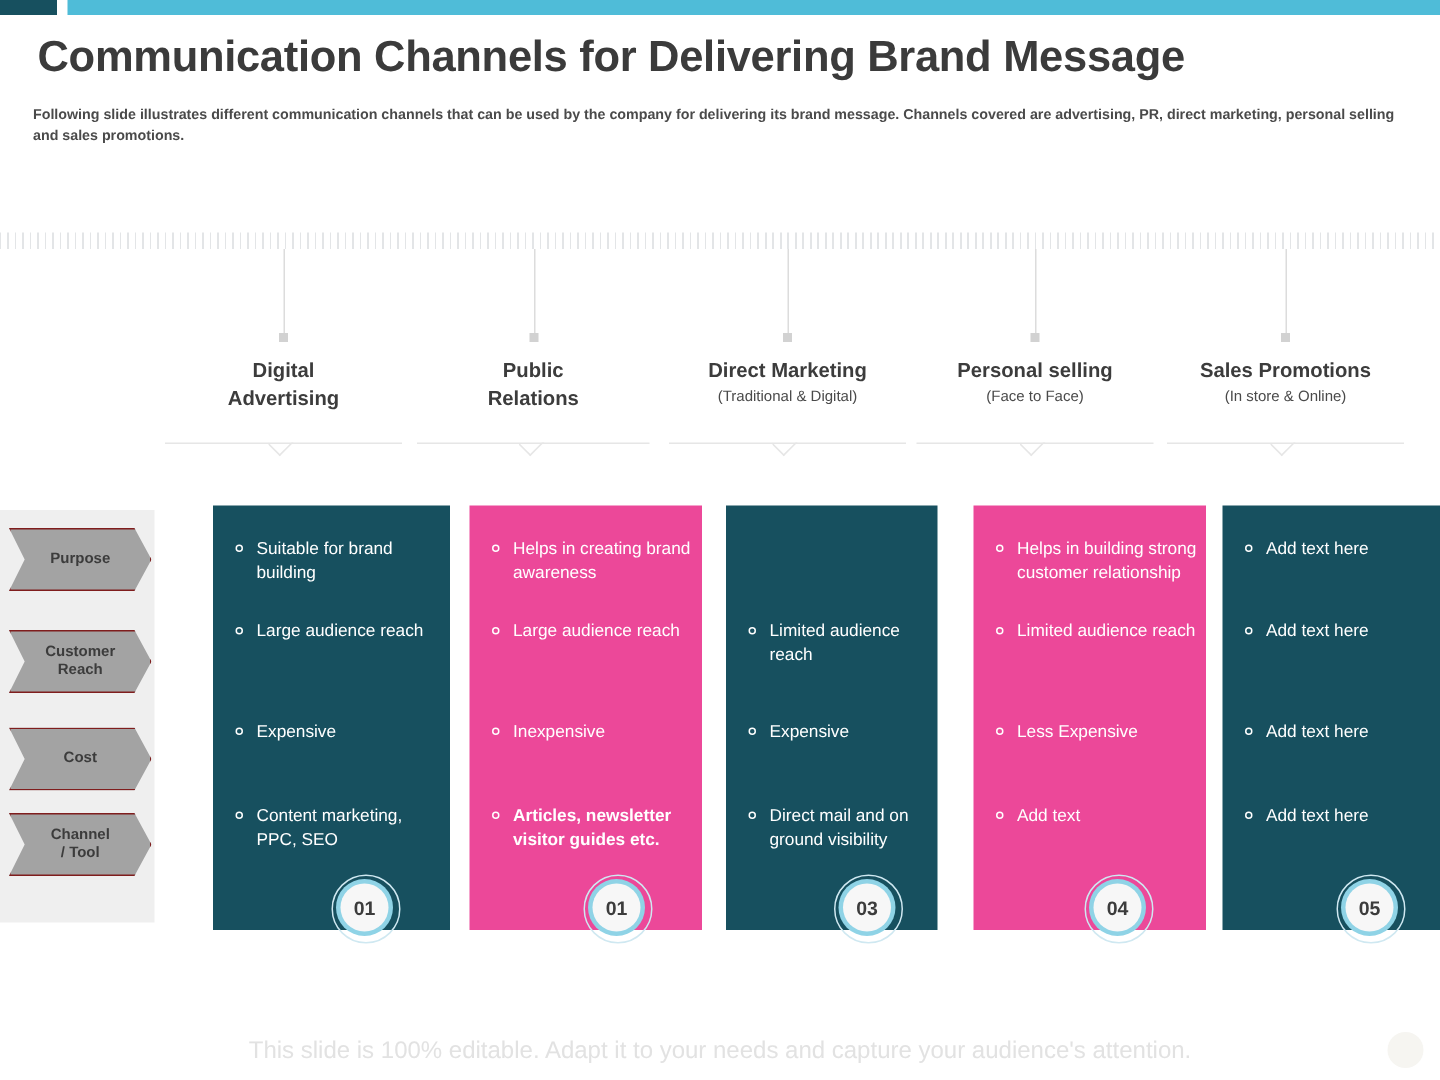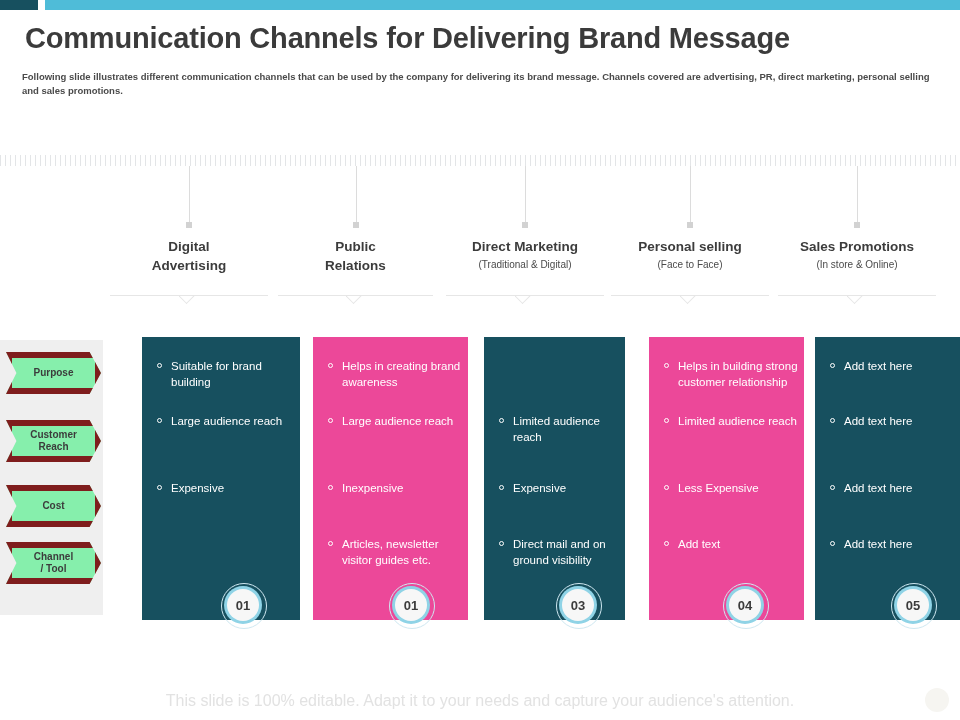--- a/index.html
+++ b/index.html
@@ -69,22 +69,22 @@
 
   
   #grey-band{
     position:absolute;left:0;top:340px;width:103px;height:275px;
     background:#efefef;
   }
 
   
   .row-label{
     position:absolute;left:6px;width:95px;height:42px;
-    background:#86efac;
-    border:6px solid #7f1d1d;
+    background:#a3a3a3;
+    border:1px solid #7f1d1d;
     clip-path:polygon(0% 0%, 88% 0%, 100% 50%, 88% 100%, 0% 100%, 11% 50%);
     display:flex;align-items:center;justify-content:center;
     box-sizing:border-box;
   }
   .row-label span{
     font-size:10px;font-weight:bold;color:#3c3c3c;text-align:center;
     line-height:1.25;display:block;
   }
 
   
@@ -217,26 +217,27 @@
     <div class="row-label" style="top: 542px;">
       <span>Channel<br>/ Tool</span>
     </div>
   </div>
 
 <div id="cards-layer">
     <div class="col-card dark" style="left: 106px; width: 158px; position: absolute;">
       <div class="bullet" style="position: absolute; top: 22px; left: 14px; right: 6px;">Suitable for brand building</div>
       <div class="bullet" style="position: absolute; top: 77px; left: 14px; right: 6px;">Large audience reach</div>
       <div class="bullet" style="position: absolute; top: 144px; left: 14px; right: 6px;">Expensive</div>
+      <div class="bullet" style="position: absolute; top: 200px; left: 14px; right: 6px;">Content marketing, PPC, SEO</div>
     </div>
     <div class="col-card light" style="left: 277px; width: 155px; position: absolute;">
       <div class="bullet" style="position: absolute; top: 22px; left: 14px; right: 6px;">Helps in creating brand awareness</div>
       <div class="bullet" style="position: absolute; top: 77px; left: 14px; right: 6px;">Large audience reach</div>
       <div class="bullet" style="position: absolute; top: 144px; left: 14px; right: 6px;">Inexpensive</div>
-      <div class="bullet" style="position: absolute; top: 200px; left: 14px; right: 6px;">Articles, newsletter visitor guides etc.</div>
+      <div class="bullet" style="position: absolute; top: 200px; left: 14px; right: 6px; font-weight: bold;">Articles, newsletter visitor guides etc.</div>
     </div>
     <div class="col-card dark" style="left: 448px; width: 141px; position: absolute;">
       <div class="bullet" style="position: absolute; top: 77px; left: 14px; right: 6px;">Limited audience reach</div>
       <div class="bullet" style="position: absolute; top: 144px; left: 14px; right: 6px;">Expensive</div>
       <div class="bullet" style="position: absolute; top: 200px; left: 14px; right: 6px;">Direct mail and on ground visibility</div>
     </div>
     <div class="col-card light" style="left: 613px; width: 155px; position: absolute;">
       <div class="bullet" style="position: absolute; top: 22px; left: 14px; right: 6px;">Helps in building strong customer relationship</div>
       <div class="bullet" style="position: absolute; top: 77px; left: 14px; right: 6px;">Limited audience reach</div>
       <div class="bullet" style="position: absolute; top: 144px; left: 14px; right: 6px;">Less Expensive</div>

